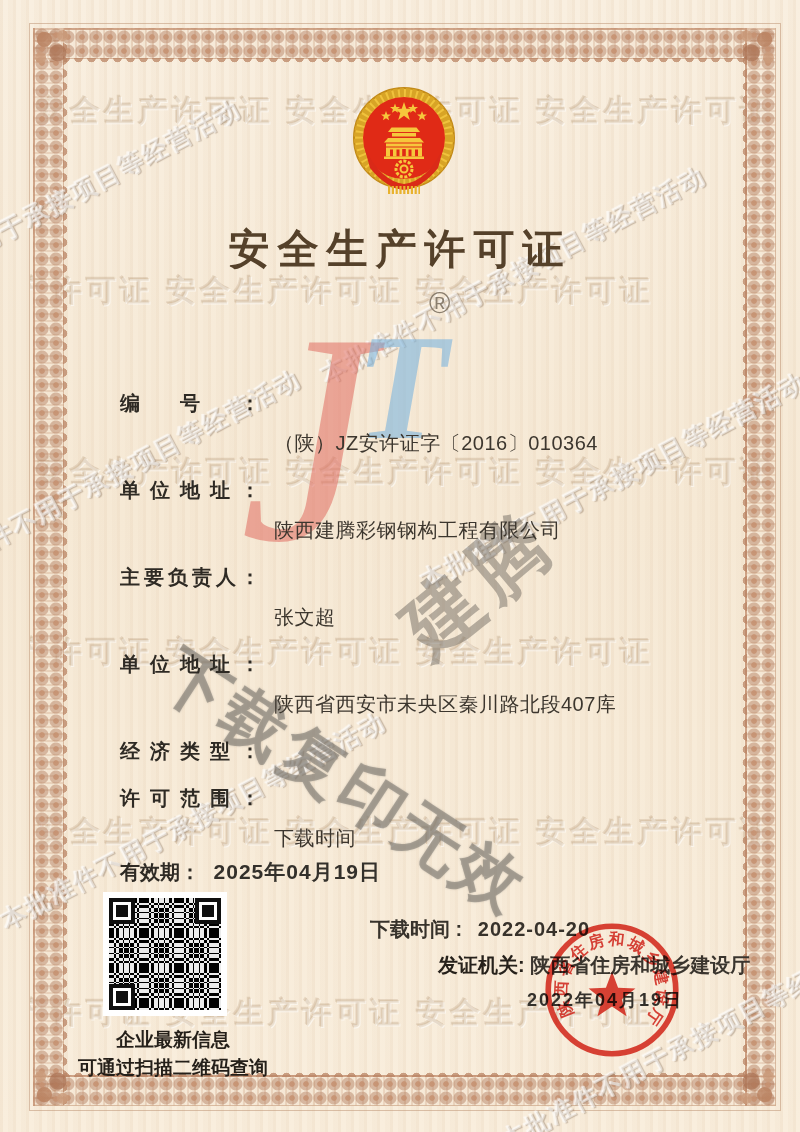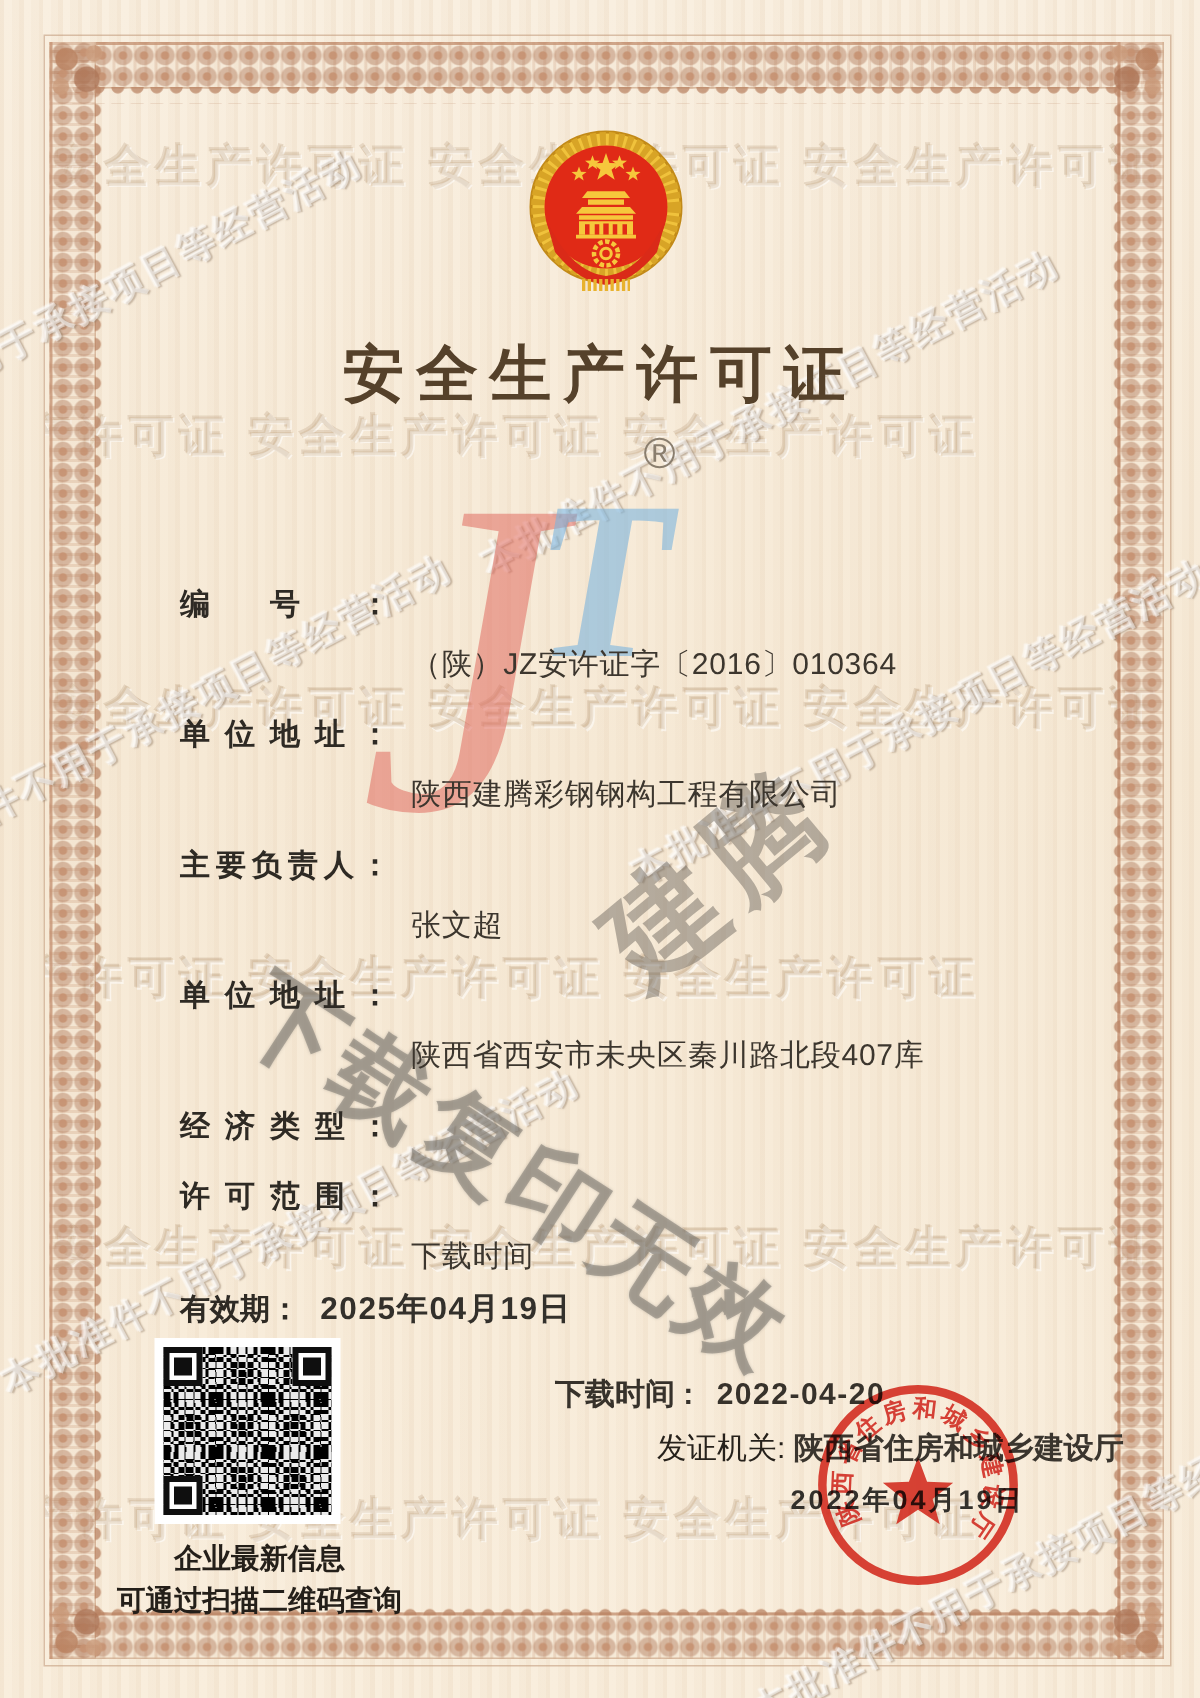--- a/index.html
+++ b/index.html
@@ -102,21 +102,21 @@
       repeating-conic-gradient(#141414 0 25%, #fff 0 50%);
     background-size:10px 10px,14px 14px;background-blend-mode:difference;}
   .finder{position:absolute;width:26px;height:26px;border:4px solid #0f0f0f;background:#fff;box-sizing:border-box;}
   .finder::after{content:"";position:absolute;inset:3px;background:#0f0f0f;}
   .finder.tl{left:0;top:0;} .finder.tr{right:0;top:0;} .finder.bl{left:0;bottom:0;}
   .qr-caption{position:absolute;left:62px;top:1026px;width:222px;text-align:center;
     font-size:19px;font-weight:bold;color:#241f19;line-height:28px;}
   .dl-line{position:absolute;left:370px;top:916px;font-size:20px;font-weight:700;color:#37322b;}
   .dl-line .dl-value{margin-left:10px;letter-spacing:1px;}
   .issuer{position:absolute;left:438px;top:952px;font-size:20px;}
-  .issuer .is-label{font-weight:normal;color:#26211b;}
+  .issuer .is-label{font-weight:bold;color:#26211b;}
   .issuer .is-value{font-weight:600;color:#3a352e;}
   .issue-date{position:absolute;left:527px;top:988px;font-size:18px;font-weight:600;color:#33302b;letter-spacing:2px;}
   .seal{position:absolute;left:540px;top:918px;width:144px;height:144px;z-index:5;opacity:.88;mix-blend-mode:multiply;}
 </style>
 </head>
 <body>
 
 <div class="page">
 
   <div class="tiles">

